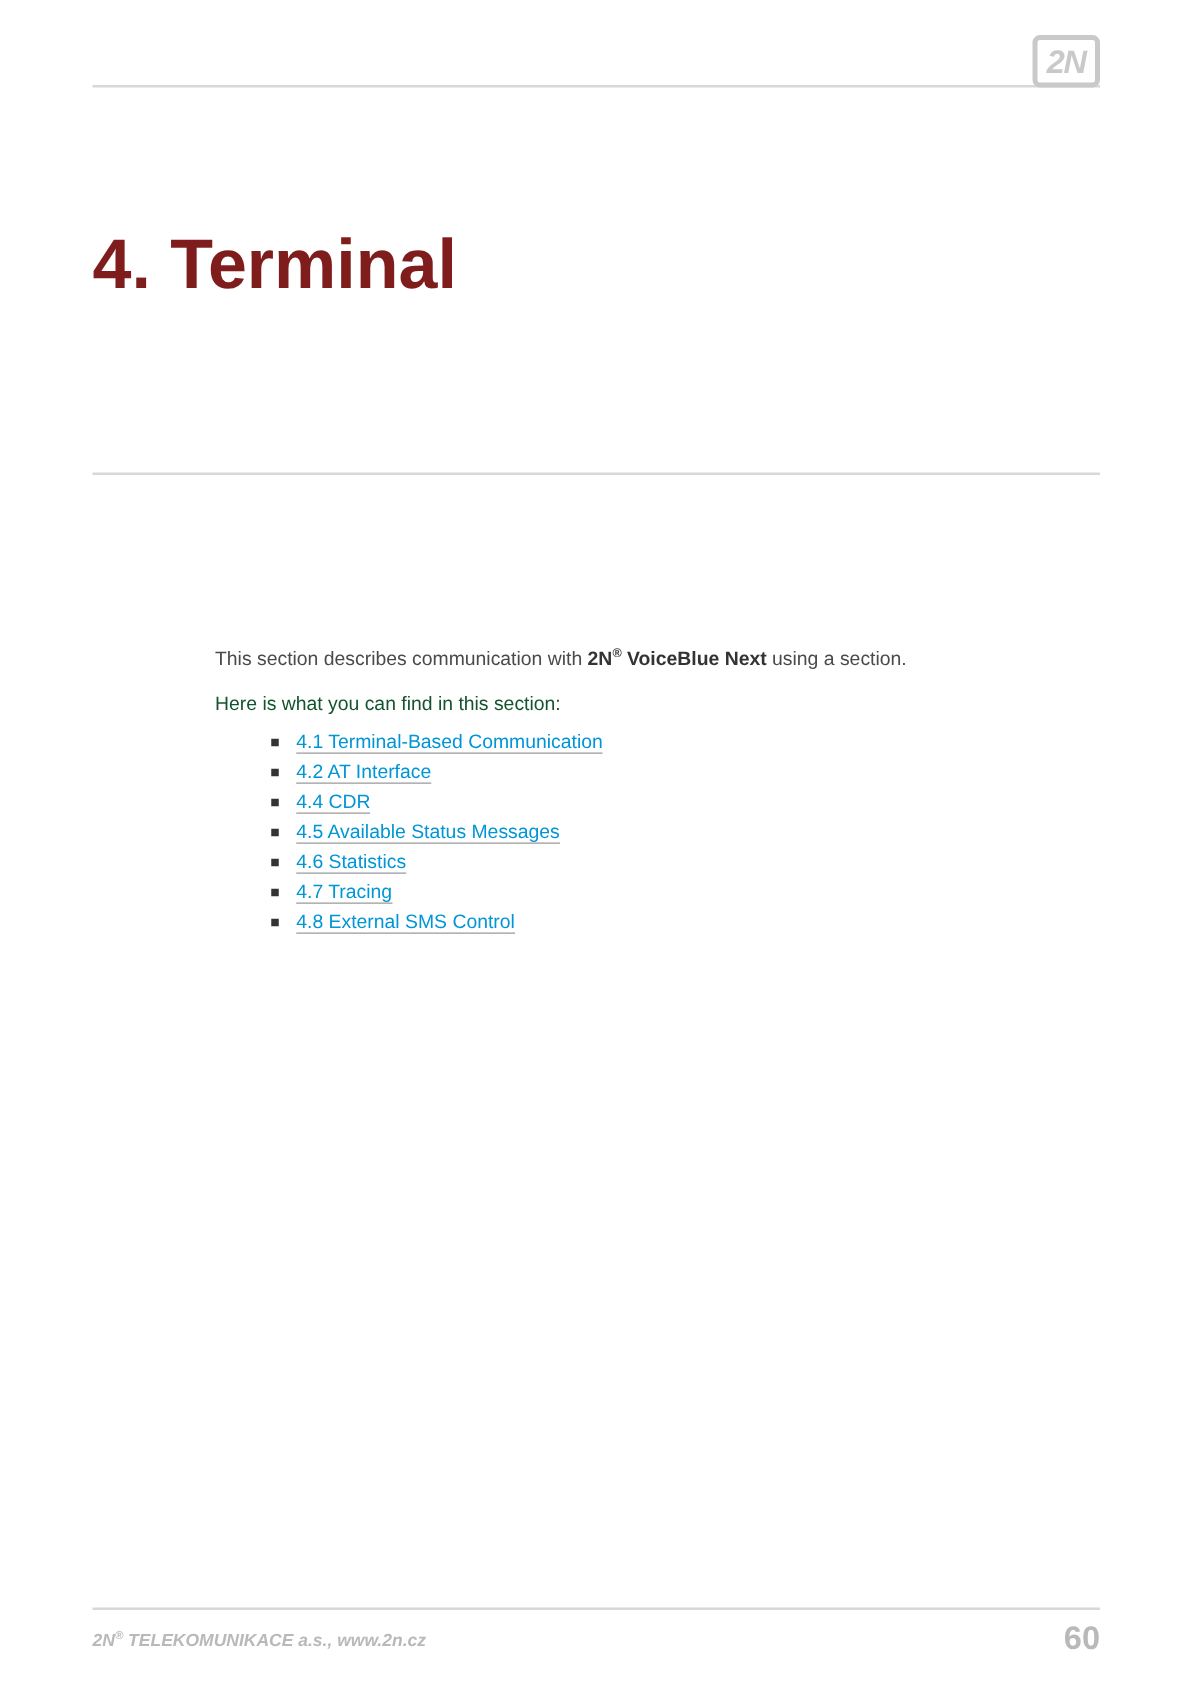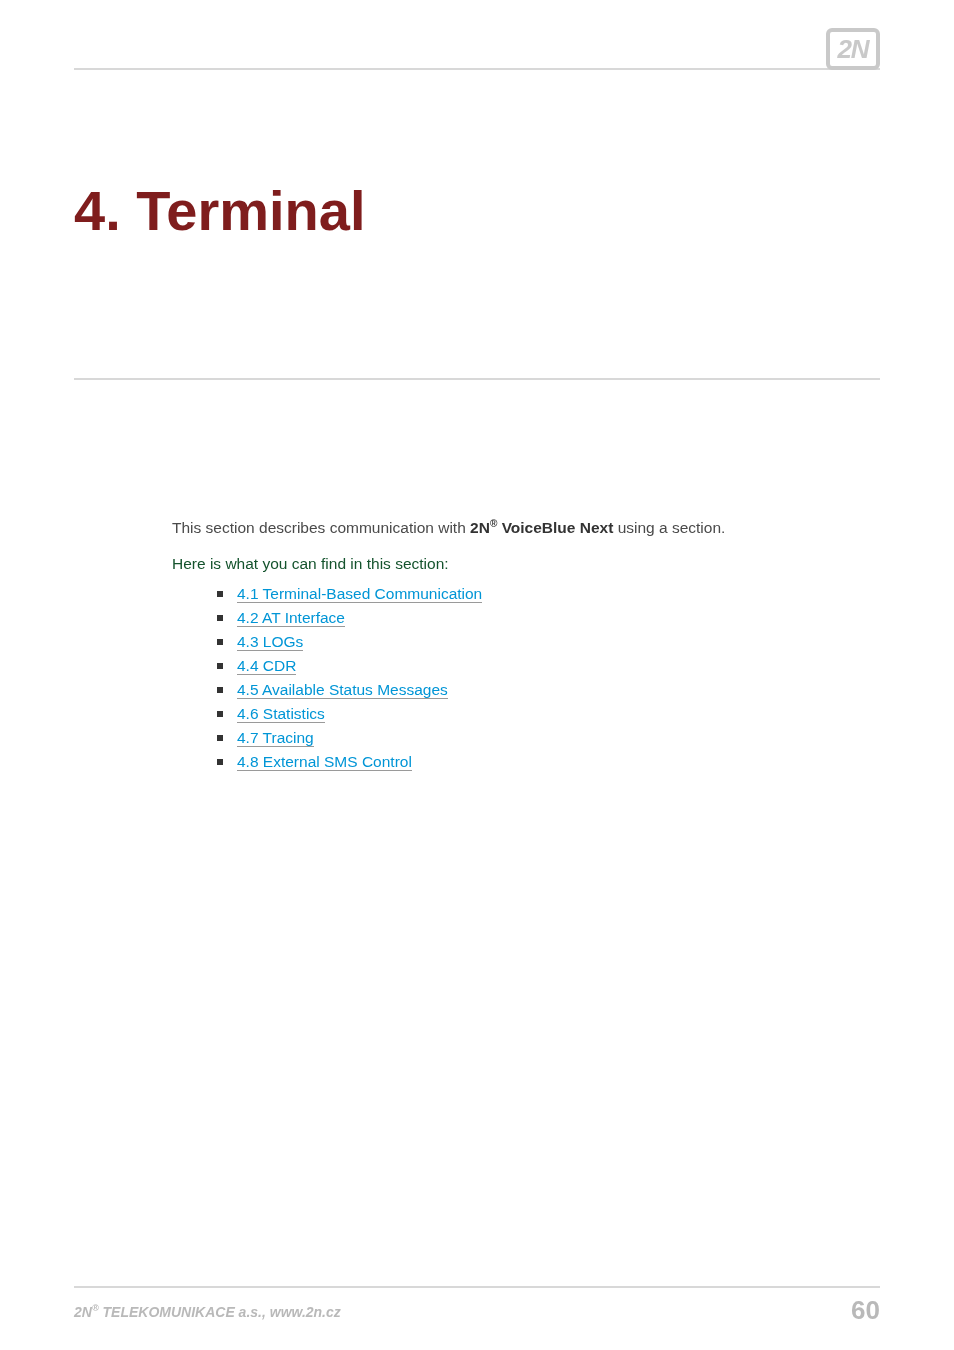--- a/index.html
+++ b/index.html
@@ -44,21 +44,20 @@
   <div class="mid-rule"></div>
 
   <p class="intro">
     <span>This section describes communication with </span><span class="bold"><span>2N</span><sup>®</sup><span> VoiceBlue Next</span></span><span> using a section.</span>
   </p>
   <p class="subintro">Here is what you can find in this section:</p>
 
   <ul class="list">
     <li><a class="link">4.1 Terminal-Based Communication</a></li>
     <li><a class="link">4.2 AT Interface</a></li>
-    <li><a class="link">4.3 LOGs</a></li>
     <li><a class="link">4.4 CDR</a></li>
     <li><a class="link">4.5 Available Status Messages</a></li>
     <li><a class="link">4.6 Statistics</a></li>
     <li><a class="link">4.7 Tracing</a></li>
     <li><a class="link">4.8 External SMS Control</a></li>
   </ul>
 
   <div class="bottom-rule"></div>
   <div class="footer-left">
     <span>2N</span><sup>®</sup><span> TELEKOMUNIKACE a.s., www.2n.cz</span>

